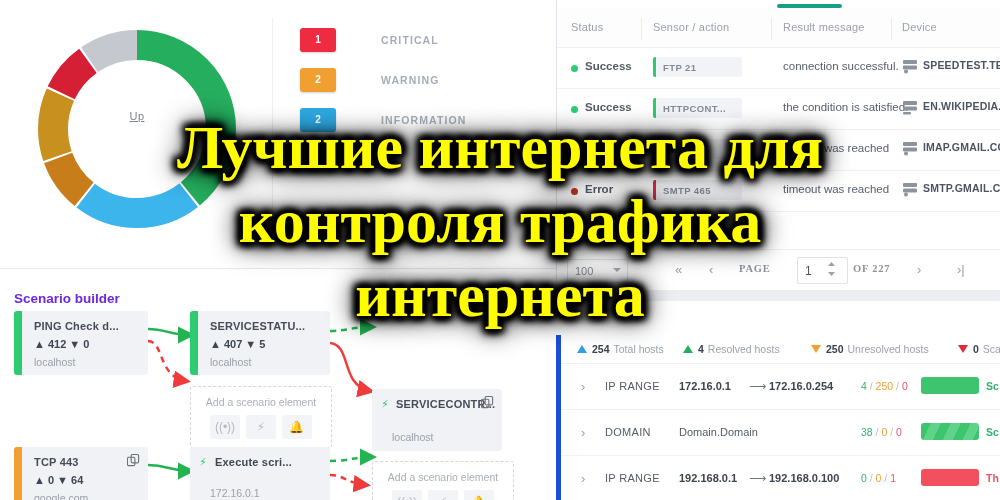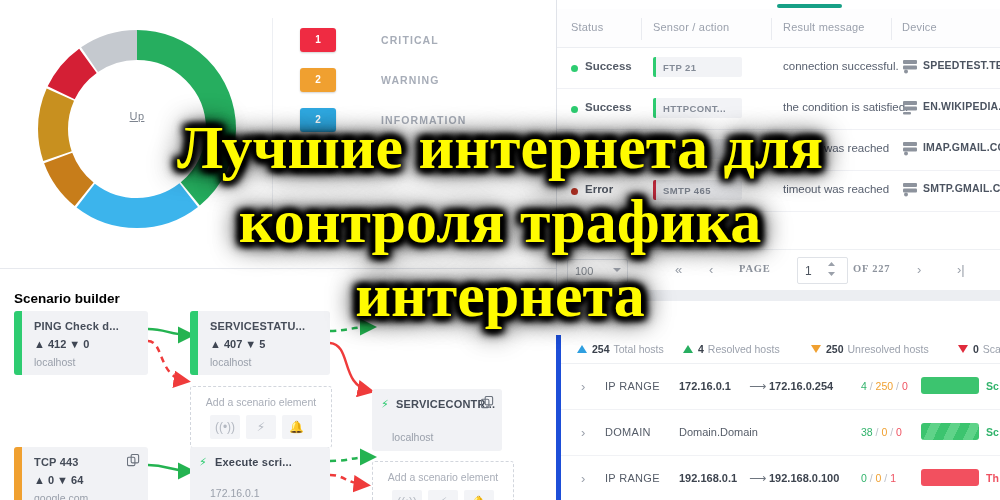--- a/index.html
+++ b/index.html
@@ -91,21 +91,21 @@
   .host-bar{position:absolute;left:360px;top:14px;width:58px;height:17px;border-radius:3px;}
   .host-bar.green{background:#3cc46f;}
   .host-bar.striped{background:repeating-linear-gradient(115deg,#3cc46f 0 9px,#5fd389 9px 18px);}
   .host-bar.red{background:#f2505f;}
   .host-state{position:absolute;left:425px;top:17px;font-size:10.5px;font-weight:600;}
   .host-state.ok{color:#31b36b;}
   .host-state.bad{color:#ef5261;text-align:center;}
 
   
   #panel-scenario{left:0;top:268px;width:556px;height:232px;background:#fff;border-top:1px solid #e7e9ee;}
-  #scenario-title{position:absolute;left:14px;top:22px;font-size:13.5px;color:#000000;font-weight:700;}
+  #scenario-title{position:absolute;left:14px;top:22px;font-size:13.5px;color:#6d28d9;font-weight:700;}
   .node{
     position:absolute;background:#f1f2f5;border-radius:3px;
   }
   .node .accent{position:absolute;left:0;top:0;width:8px;height:100%;border-radius:3px 0 0 3px;}
   .node .ntitle{position:absolute;left:20px;top:9px;font-size:11px;color:#464d59;font-weight:700;letter-spacing:.2px;}
   .node .nstats{position:absolute;left:20px;top:27px;font-size:11px;color:#3f4653;font-weight:700;}
   .node .nhost{position:absolute;left:20px;top:45px;font-size:10.5px;color:#9aa0ab;}
   .node .copy-ic{position:absolute;right:8px;top:7px;width:13px;height:13px;color:#6c737e;}
   .node .bolt{position:absolute;left:9px;top:9px;font-size:11px;color:#2ecc71;}
   .node.exec .ntitle{left:25px;color:#3f4653;font-weight:600;}

